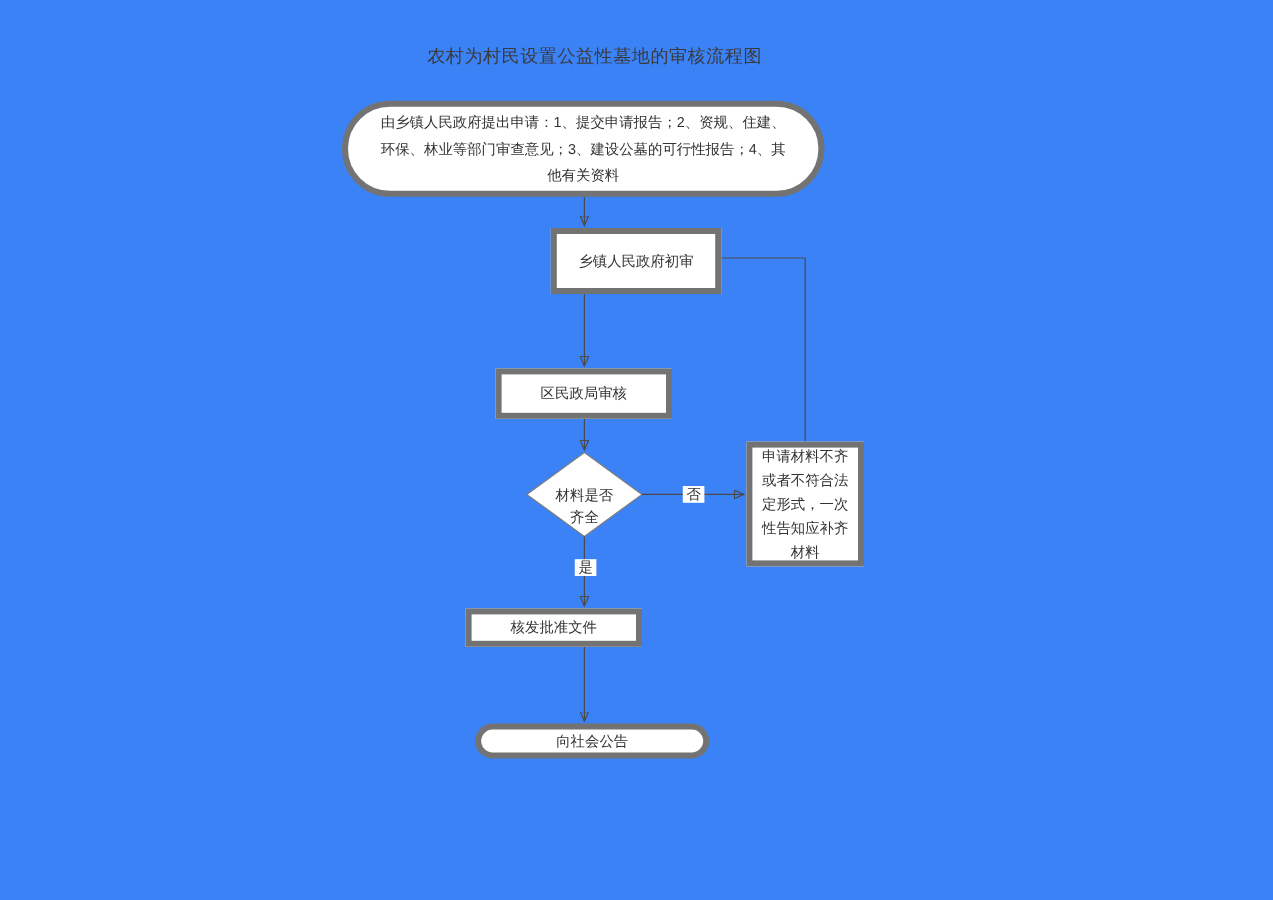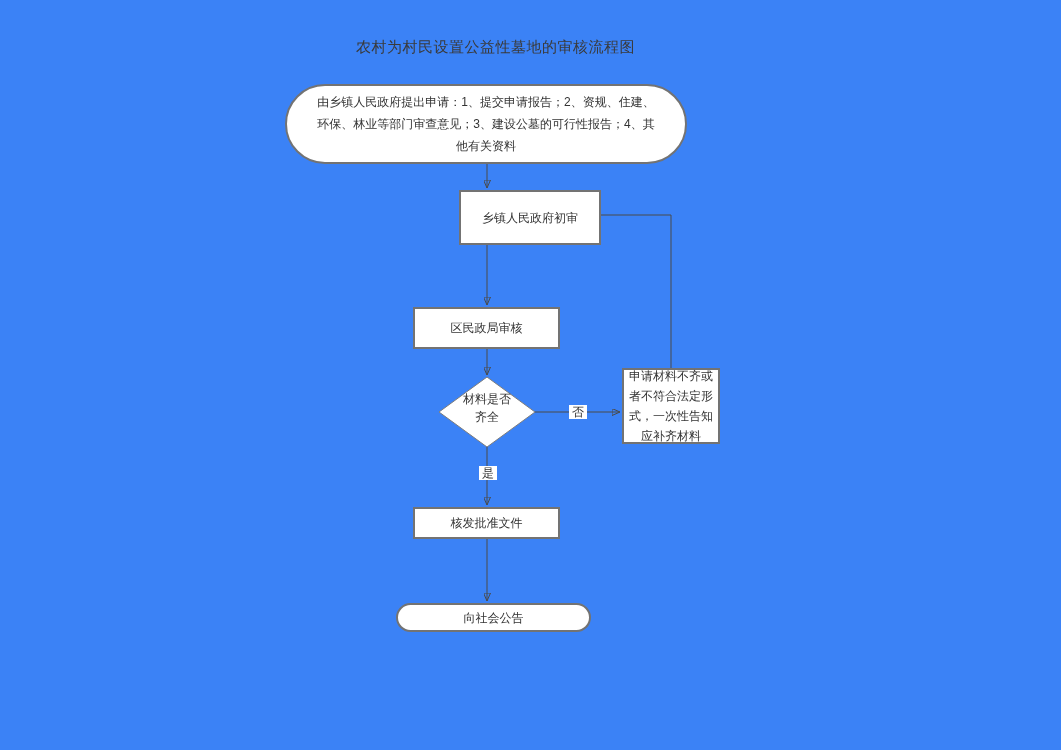--- a/index.html
+++ b/index.html
@@ -27,53 +27,53 @@
 
   .node {
     position: absolute;
     display: flex;
     align-items: center;
     justify-content: center;
     text-align: center;
     font-size: 12px;
     color: #333333;
     background: #ffffff;
-    border: 2px solid #737373;
+    border: 5px solid #737373;
     line-height: 18px;
   }
 
   .stadium-start {
     left: 285px; top: 84px;
     width: 402px; height: 80px;
     border-radius: 40px;
     padding: 0 26px;
     line-height: 22px;
   }
 
   .rect-township { left: 416px; top: 190px; width: 142px; height: 55px; margin-left: 43px; }
   .rect-district { left: 413px; top: 307px; width: 147px; height: 42px; }
 
   .rect-notify {
     left: 622px; top: 368px;
-    width: 98px; height: 76px;
+    width: 98px; height: 104px;
     line-height: 20px;
     padding: 0 5px;
   }
 
-  .rect-issue { left: 413px; top: 507px; width: 147px; height: 32px; }
+  .rect-issue { left: 388px; top: 507px; width: 147px; height: 32px; }
 
   .stadium-end {
     left: 396px; top: 603px;
     width: 195px; height: 29px;
     border-radius: 15px;
   }
 
   .decision-label {
     position: absolute;
-    left: 461px; top: 390px;
+    left: 461px; top: 404px;
     width: 52px;
     text-align: center;
     font-size: 12px;
     line-height: 18px;
     color: #333333;
   }
 
   .edge-label {
     position: absolute;
     font-size: 12px;

